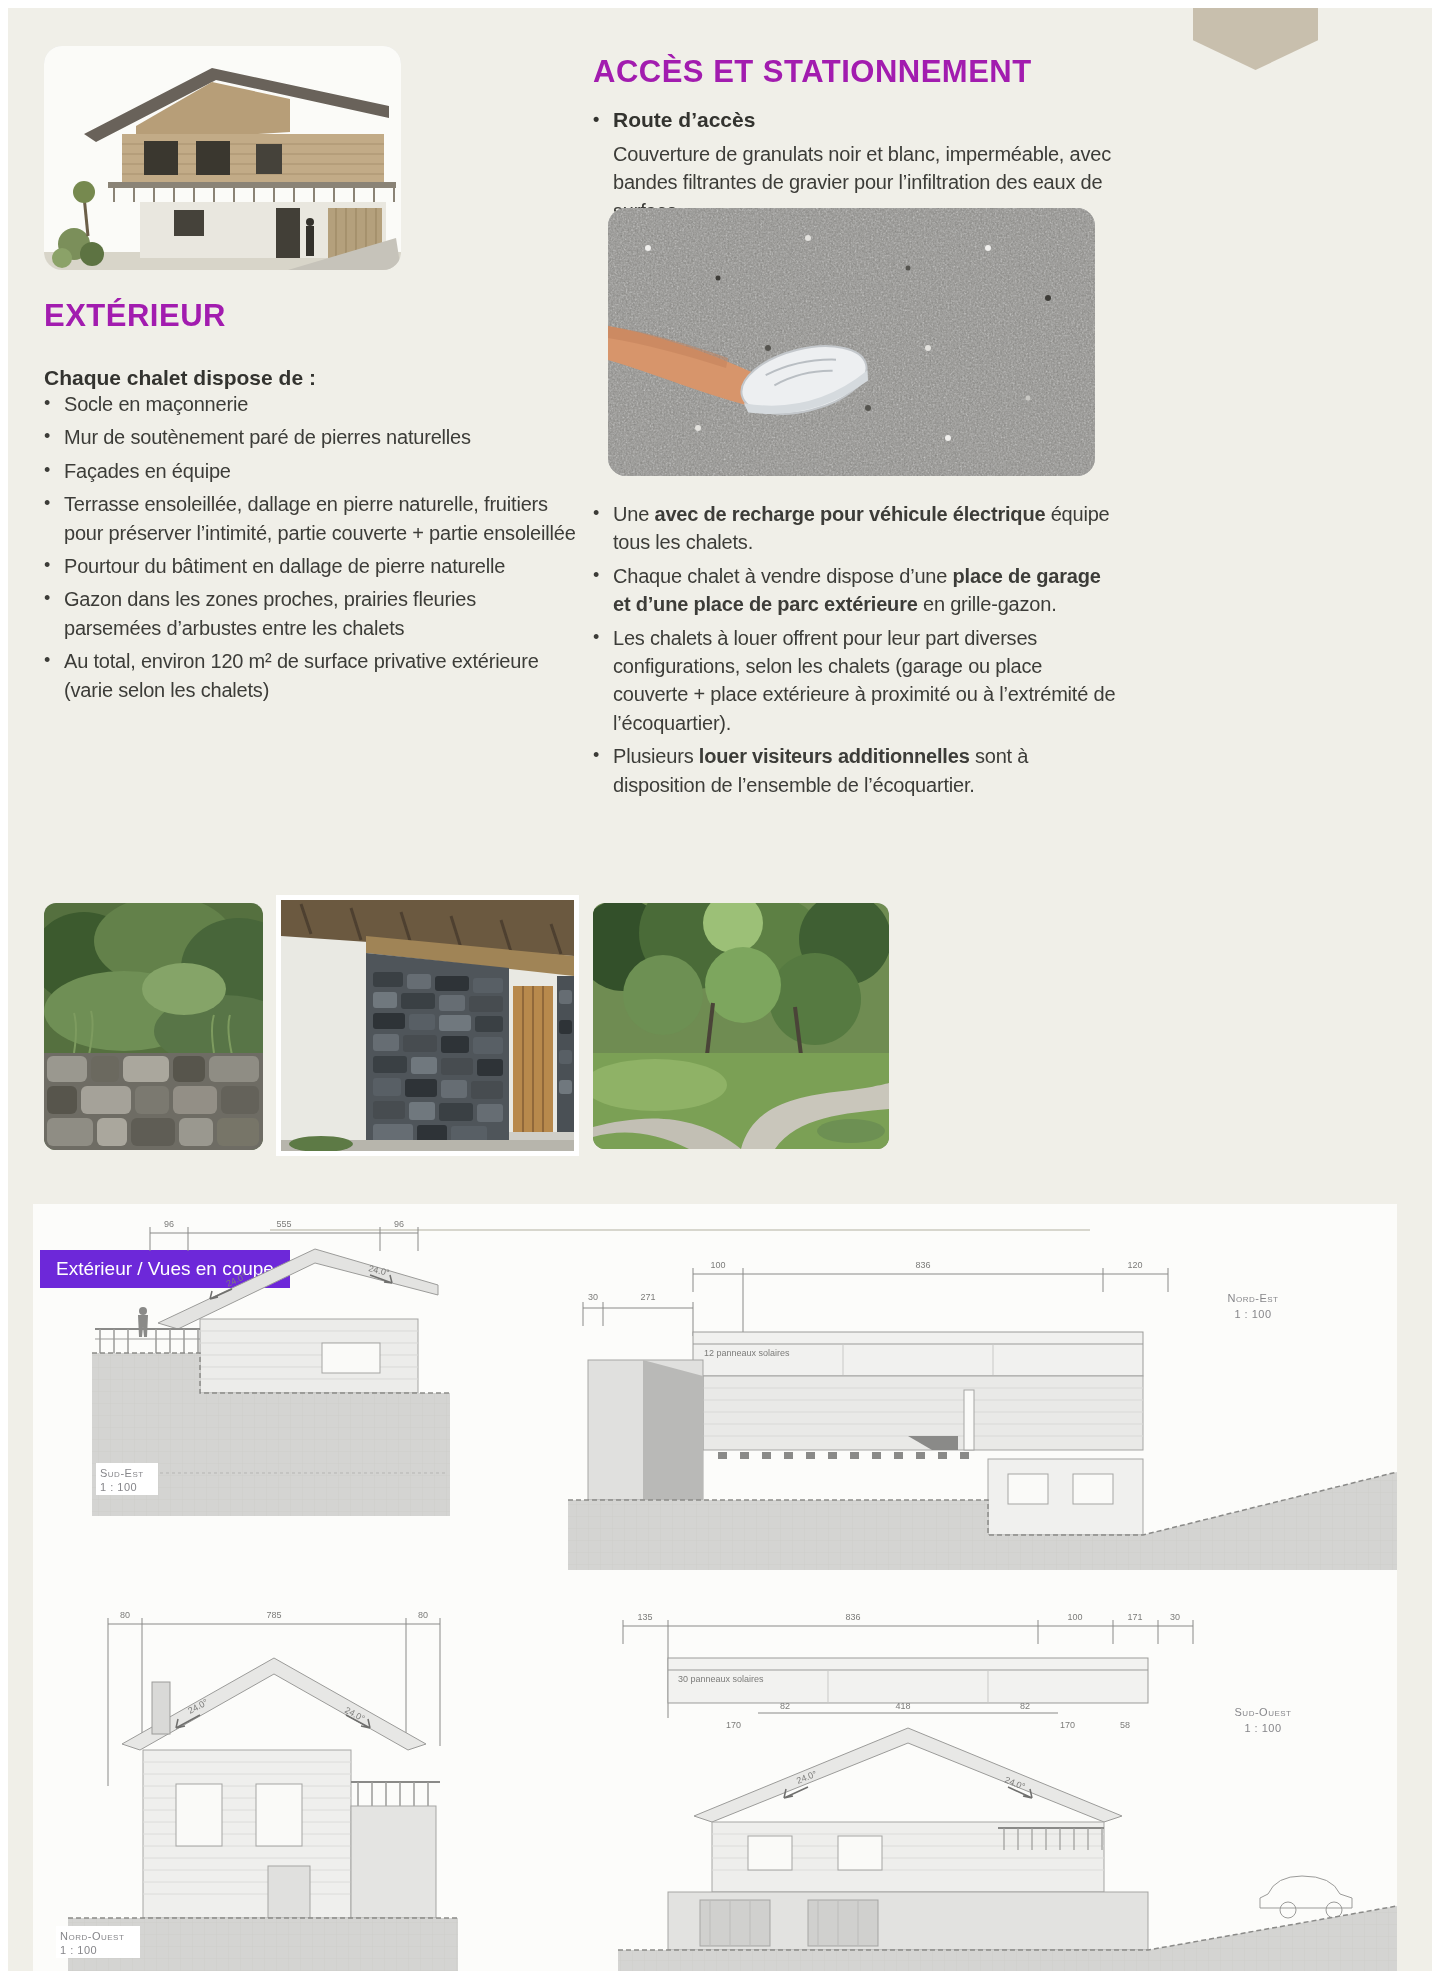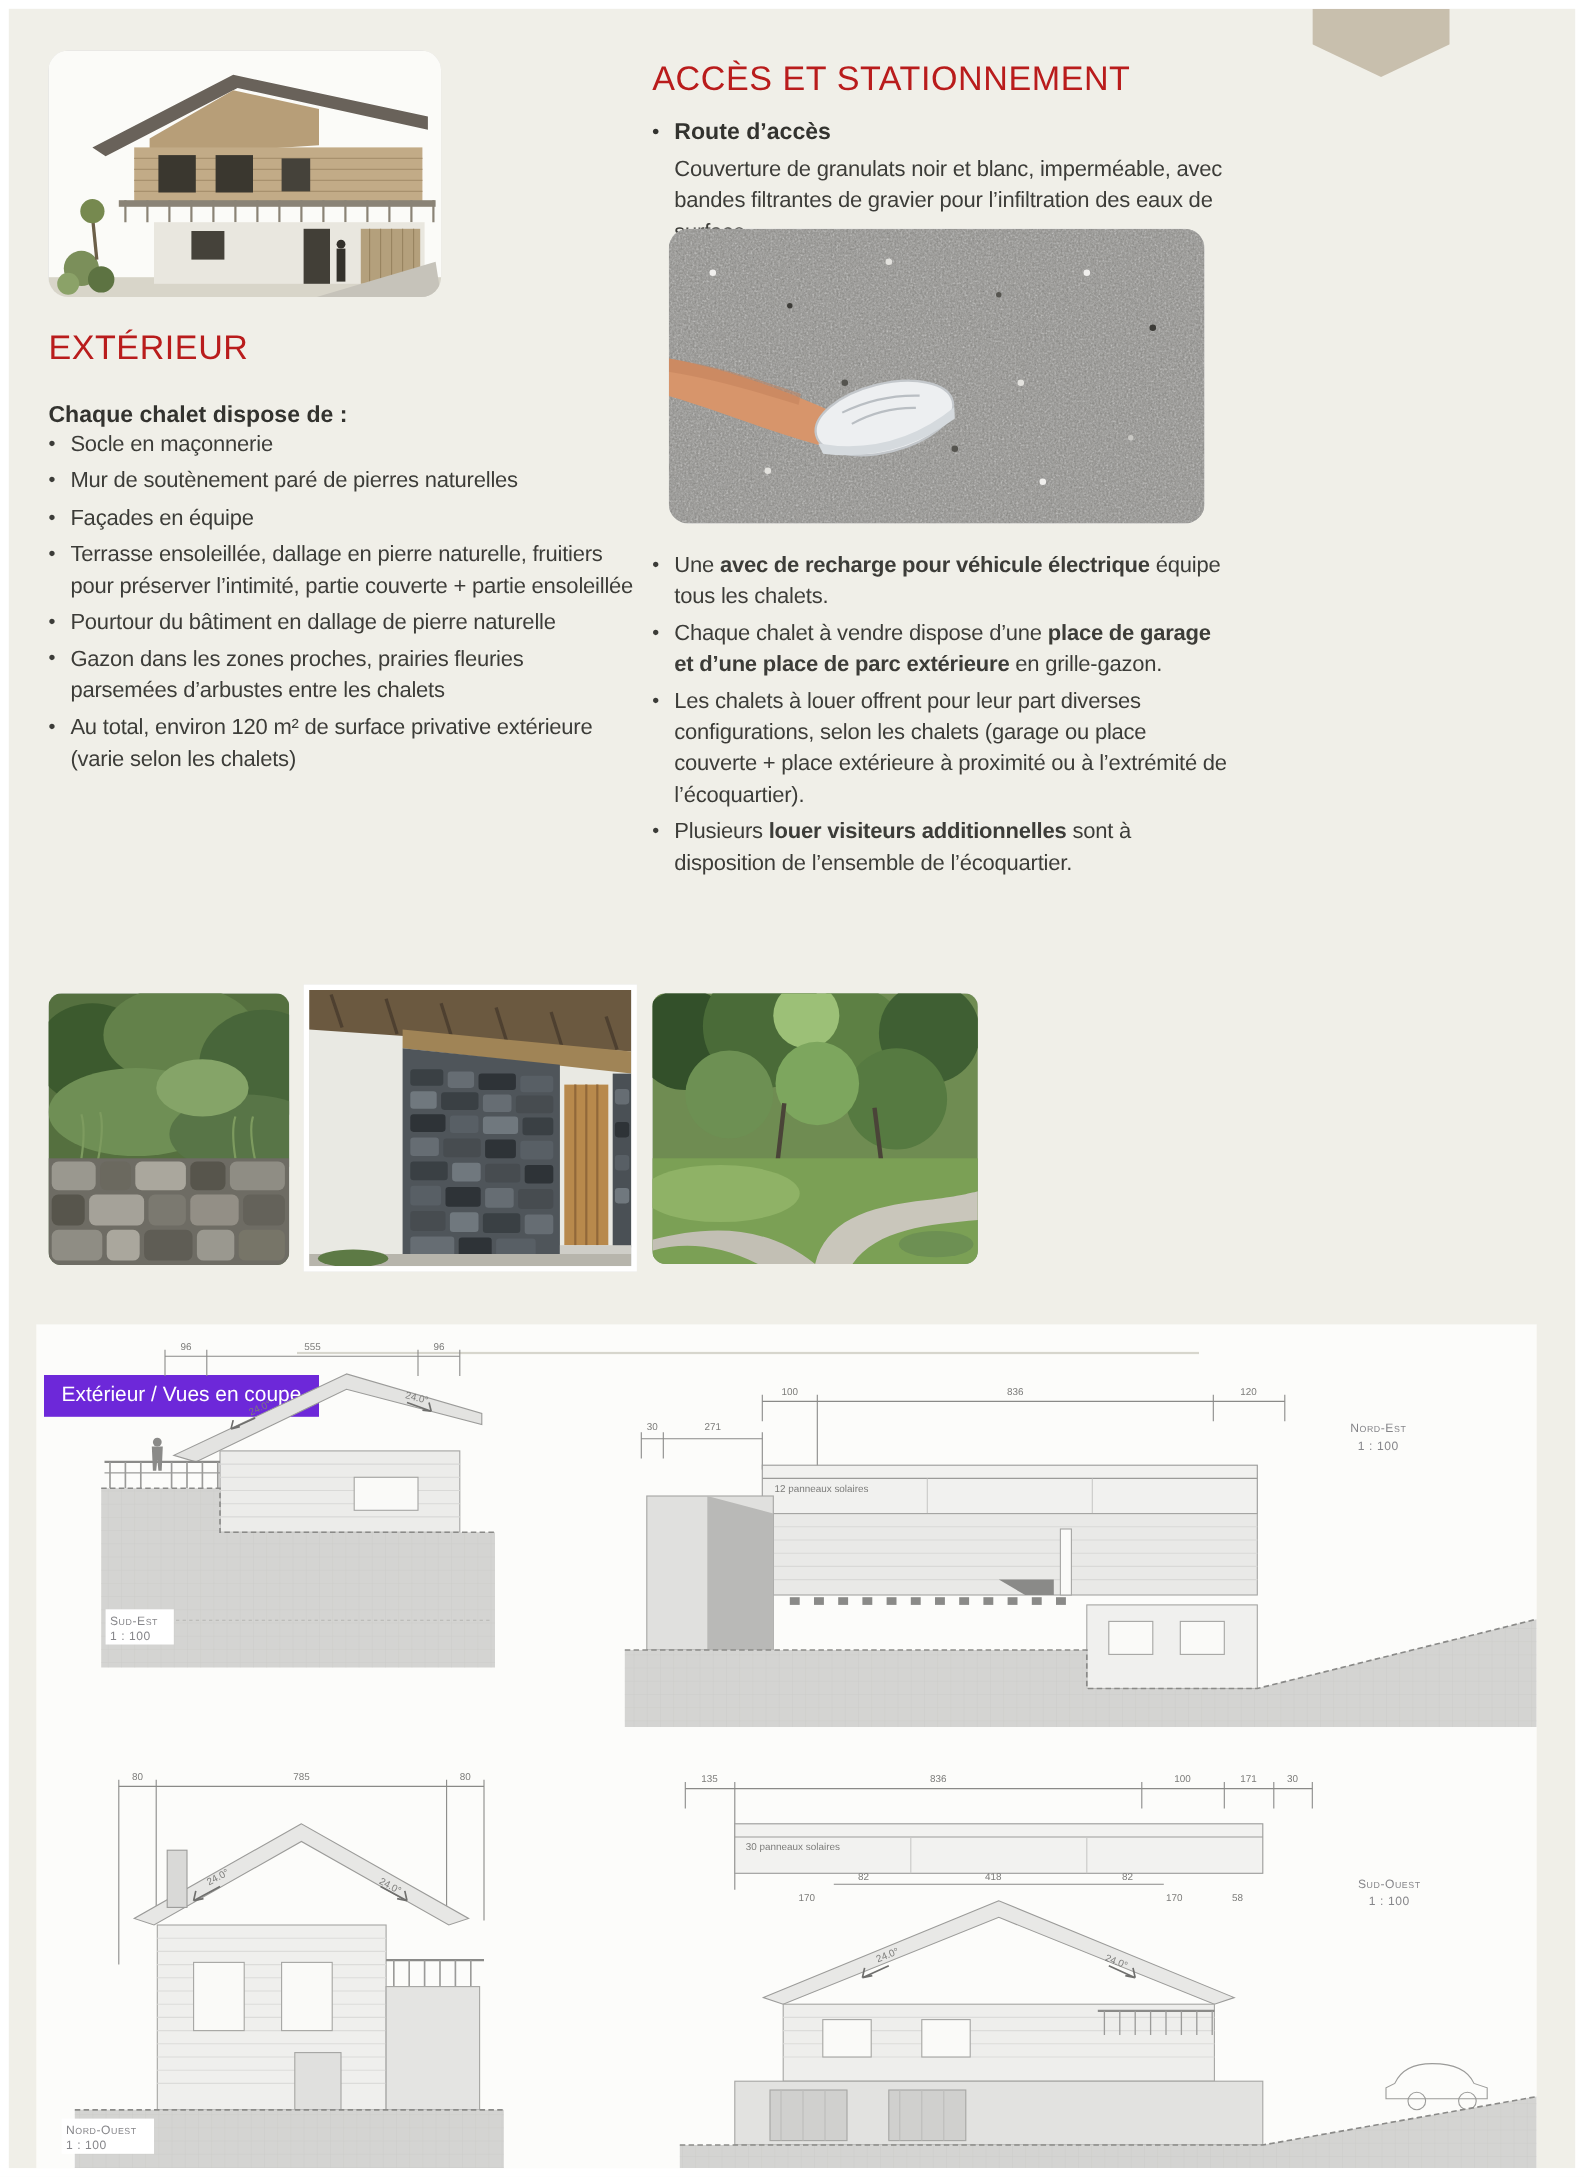--- a/index.html
+++ b/index.html
@@ -6,21 +6,21 @@
   .page{
     position:relative; width:1440px; height:1979px; box-sizing:border-box;
     background:#f0efe8; border:8px solid #ffffff; overflow:hidden;
     font-family:"Liberation Sans", sans-serif; color:#3c3c38;
   }
   .abs{position:absolute;}
   .photo{overflow:hidden; background:#ddd;}
   .r18{border-radius:18px;}
   .r12{border-radius:12px;}
   h1.green{
-    margin:0; font-size:31px; font-weight:400; color:#b91c1c;
+    margin:0; font-size:31px; font-weight:700; color:#a21caf;
     letter-spacing:.5px;
   }
   .intro{font-size:21px; font-weight:700; color:#33332f;margin-top:10px;}
   .bodytext{font-size:20px; line-height:1.42; letter-spacing:-0.2px;}
   .bullets{display:flex; flex-direction:column; gap:5px;}
   .bullet-item{display:flex; font-size:20px; line-height:1.42; letter-spacing:-0.2px;}
   .marker{flex:0 0 20px; width:20px; font-size:18px; padding-top:1px;}
   .btext{flex:1;}
   .b{font-weight:700;}
   .route-head{display:flex; font-size:21px; font-weight:700; color:#33332f;}

